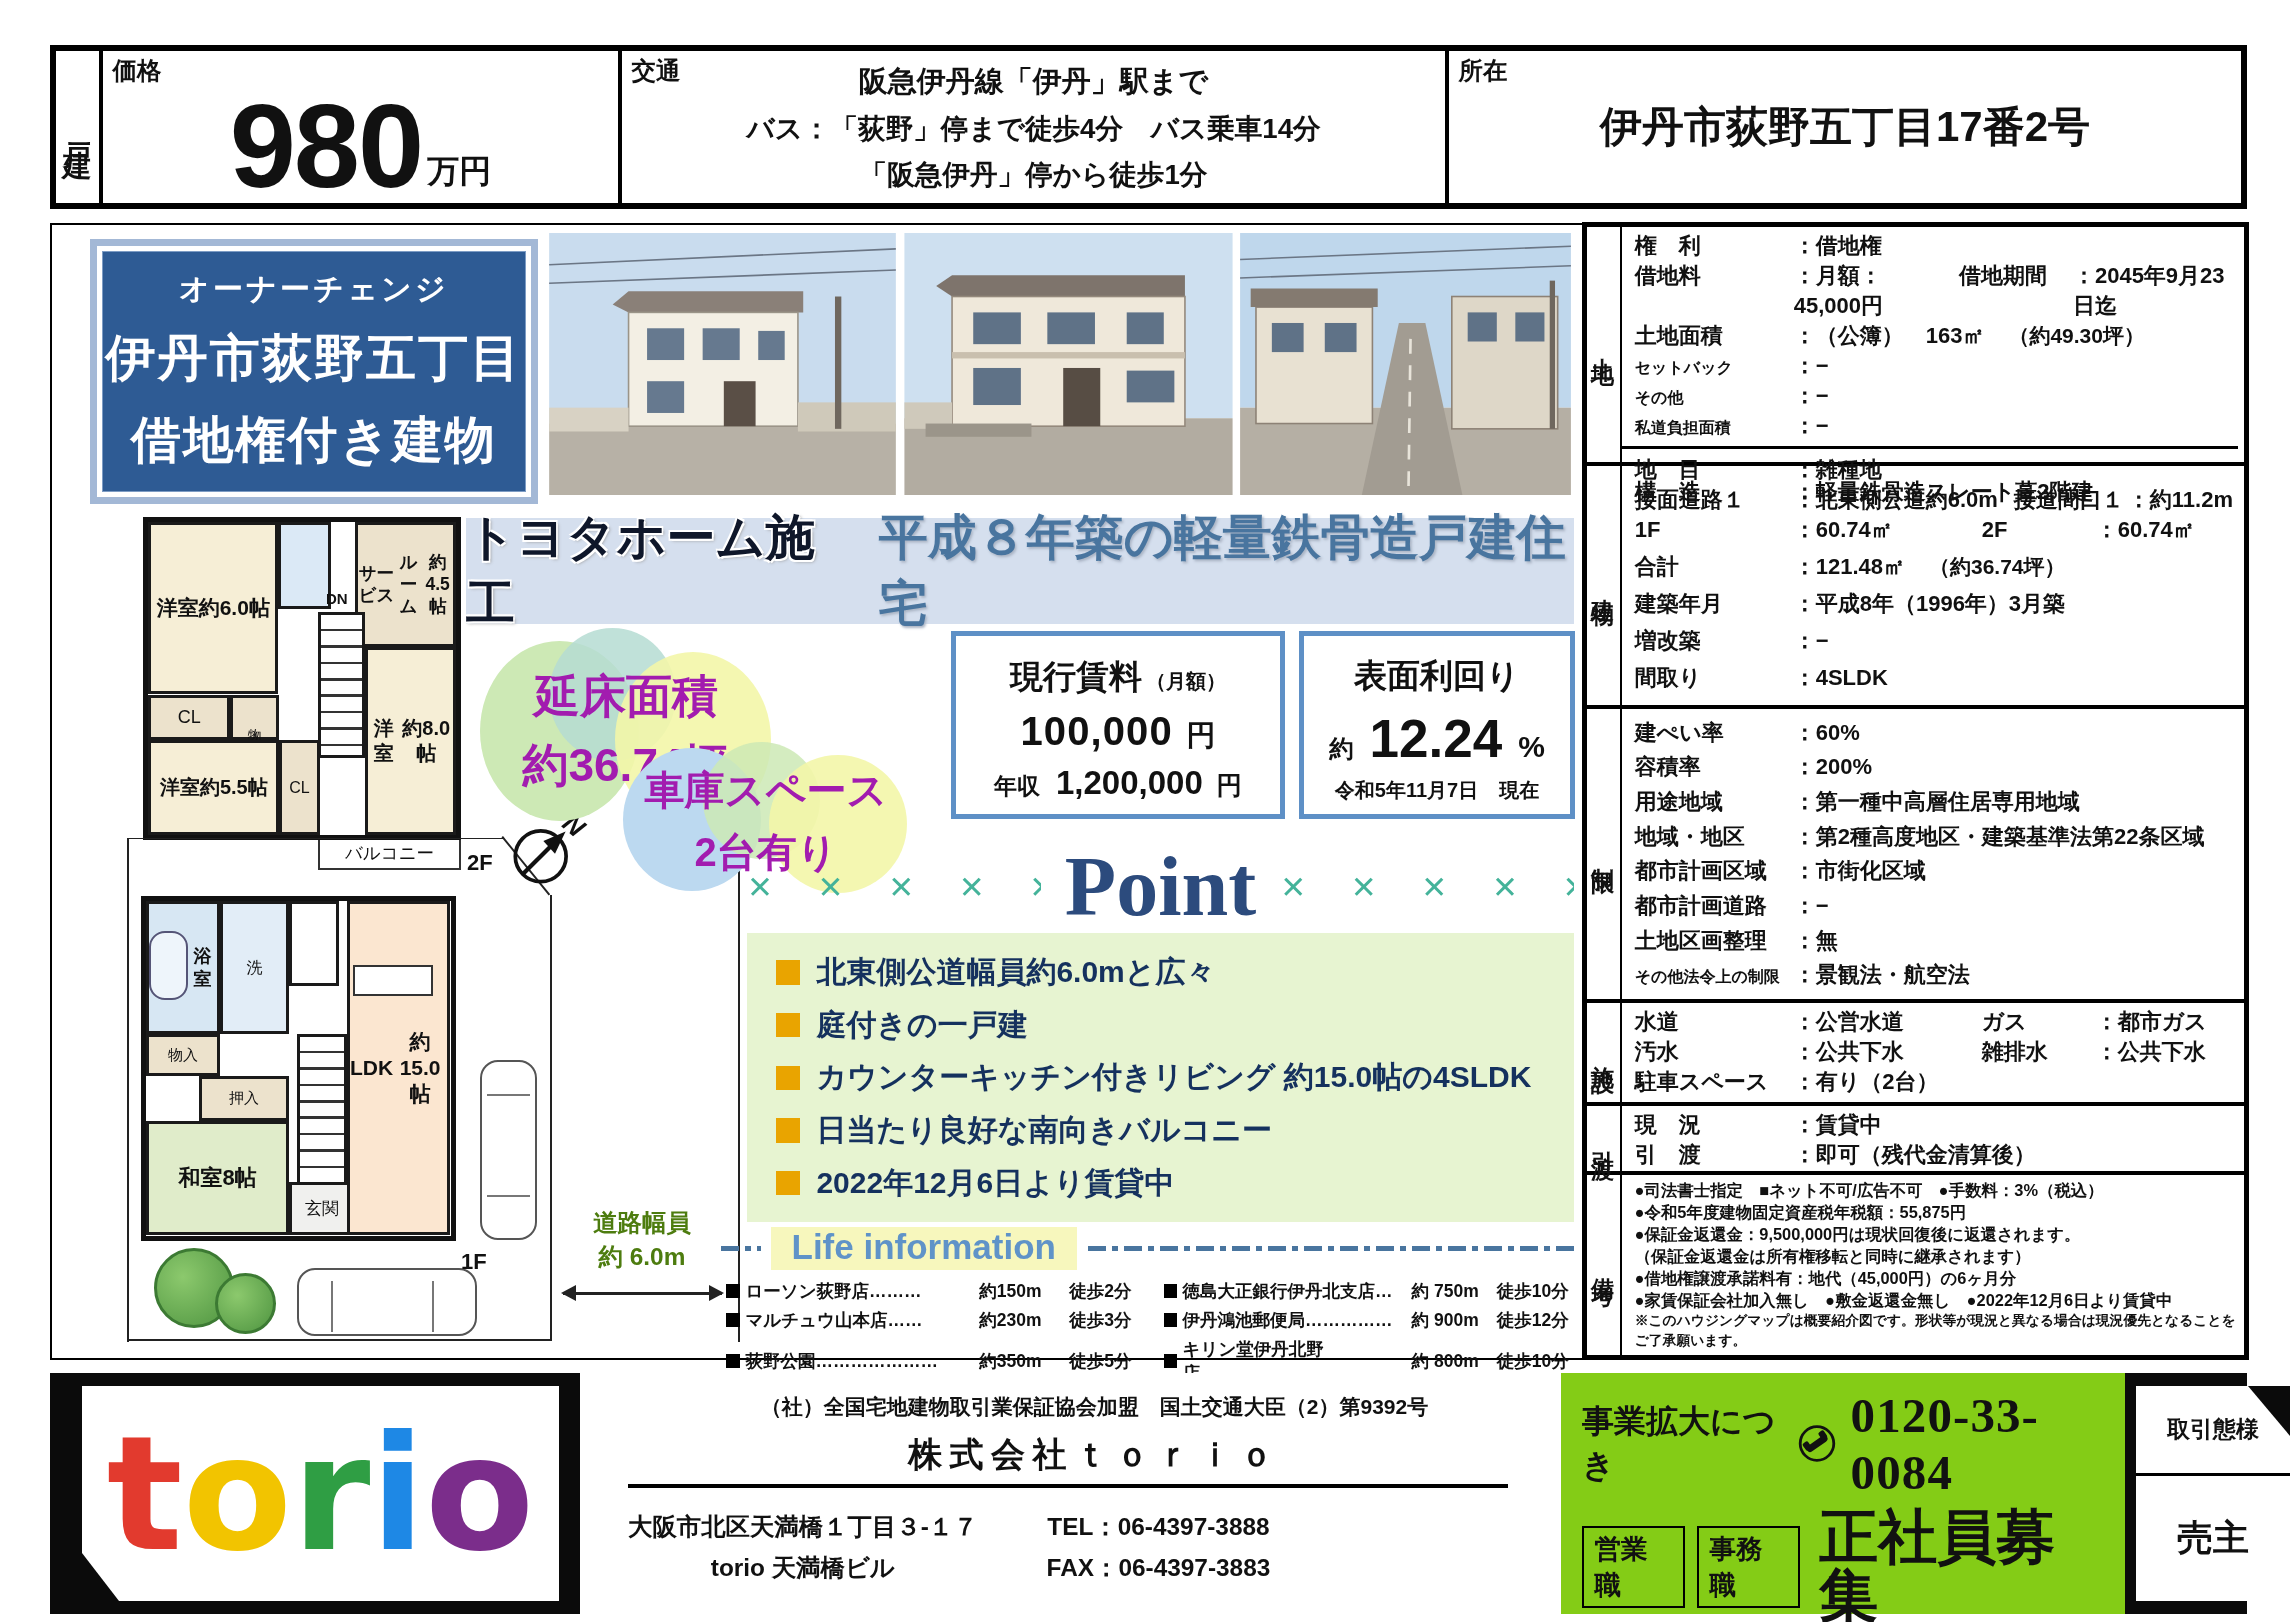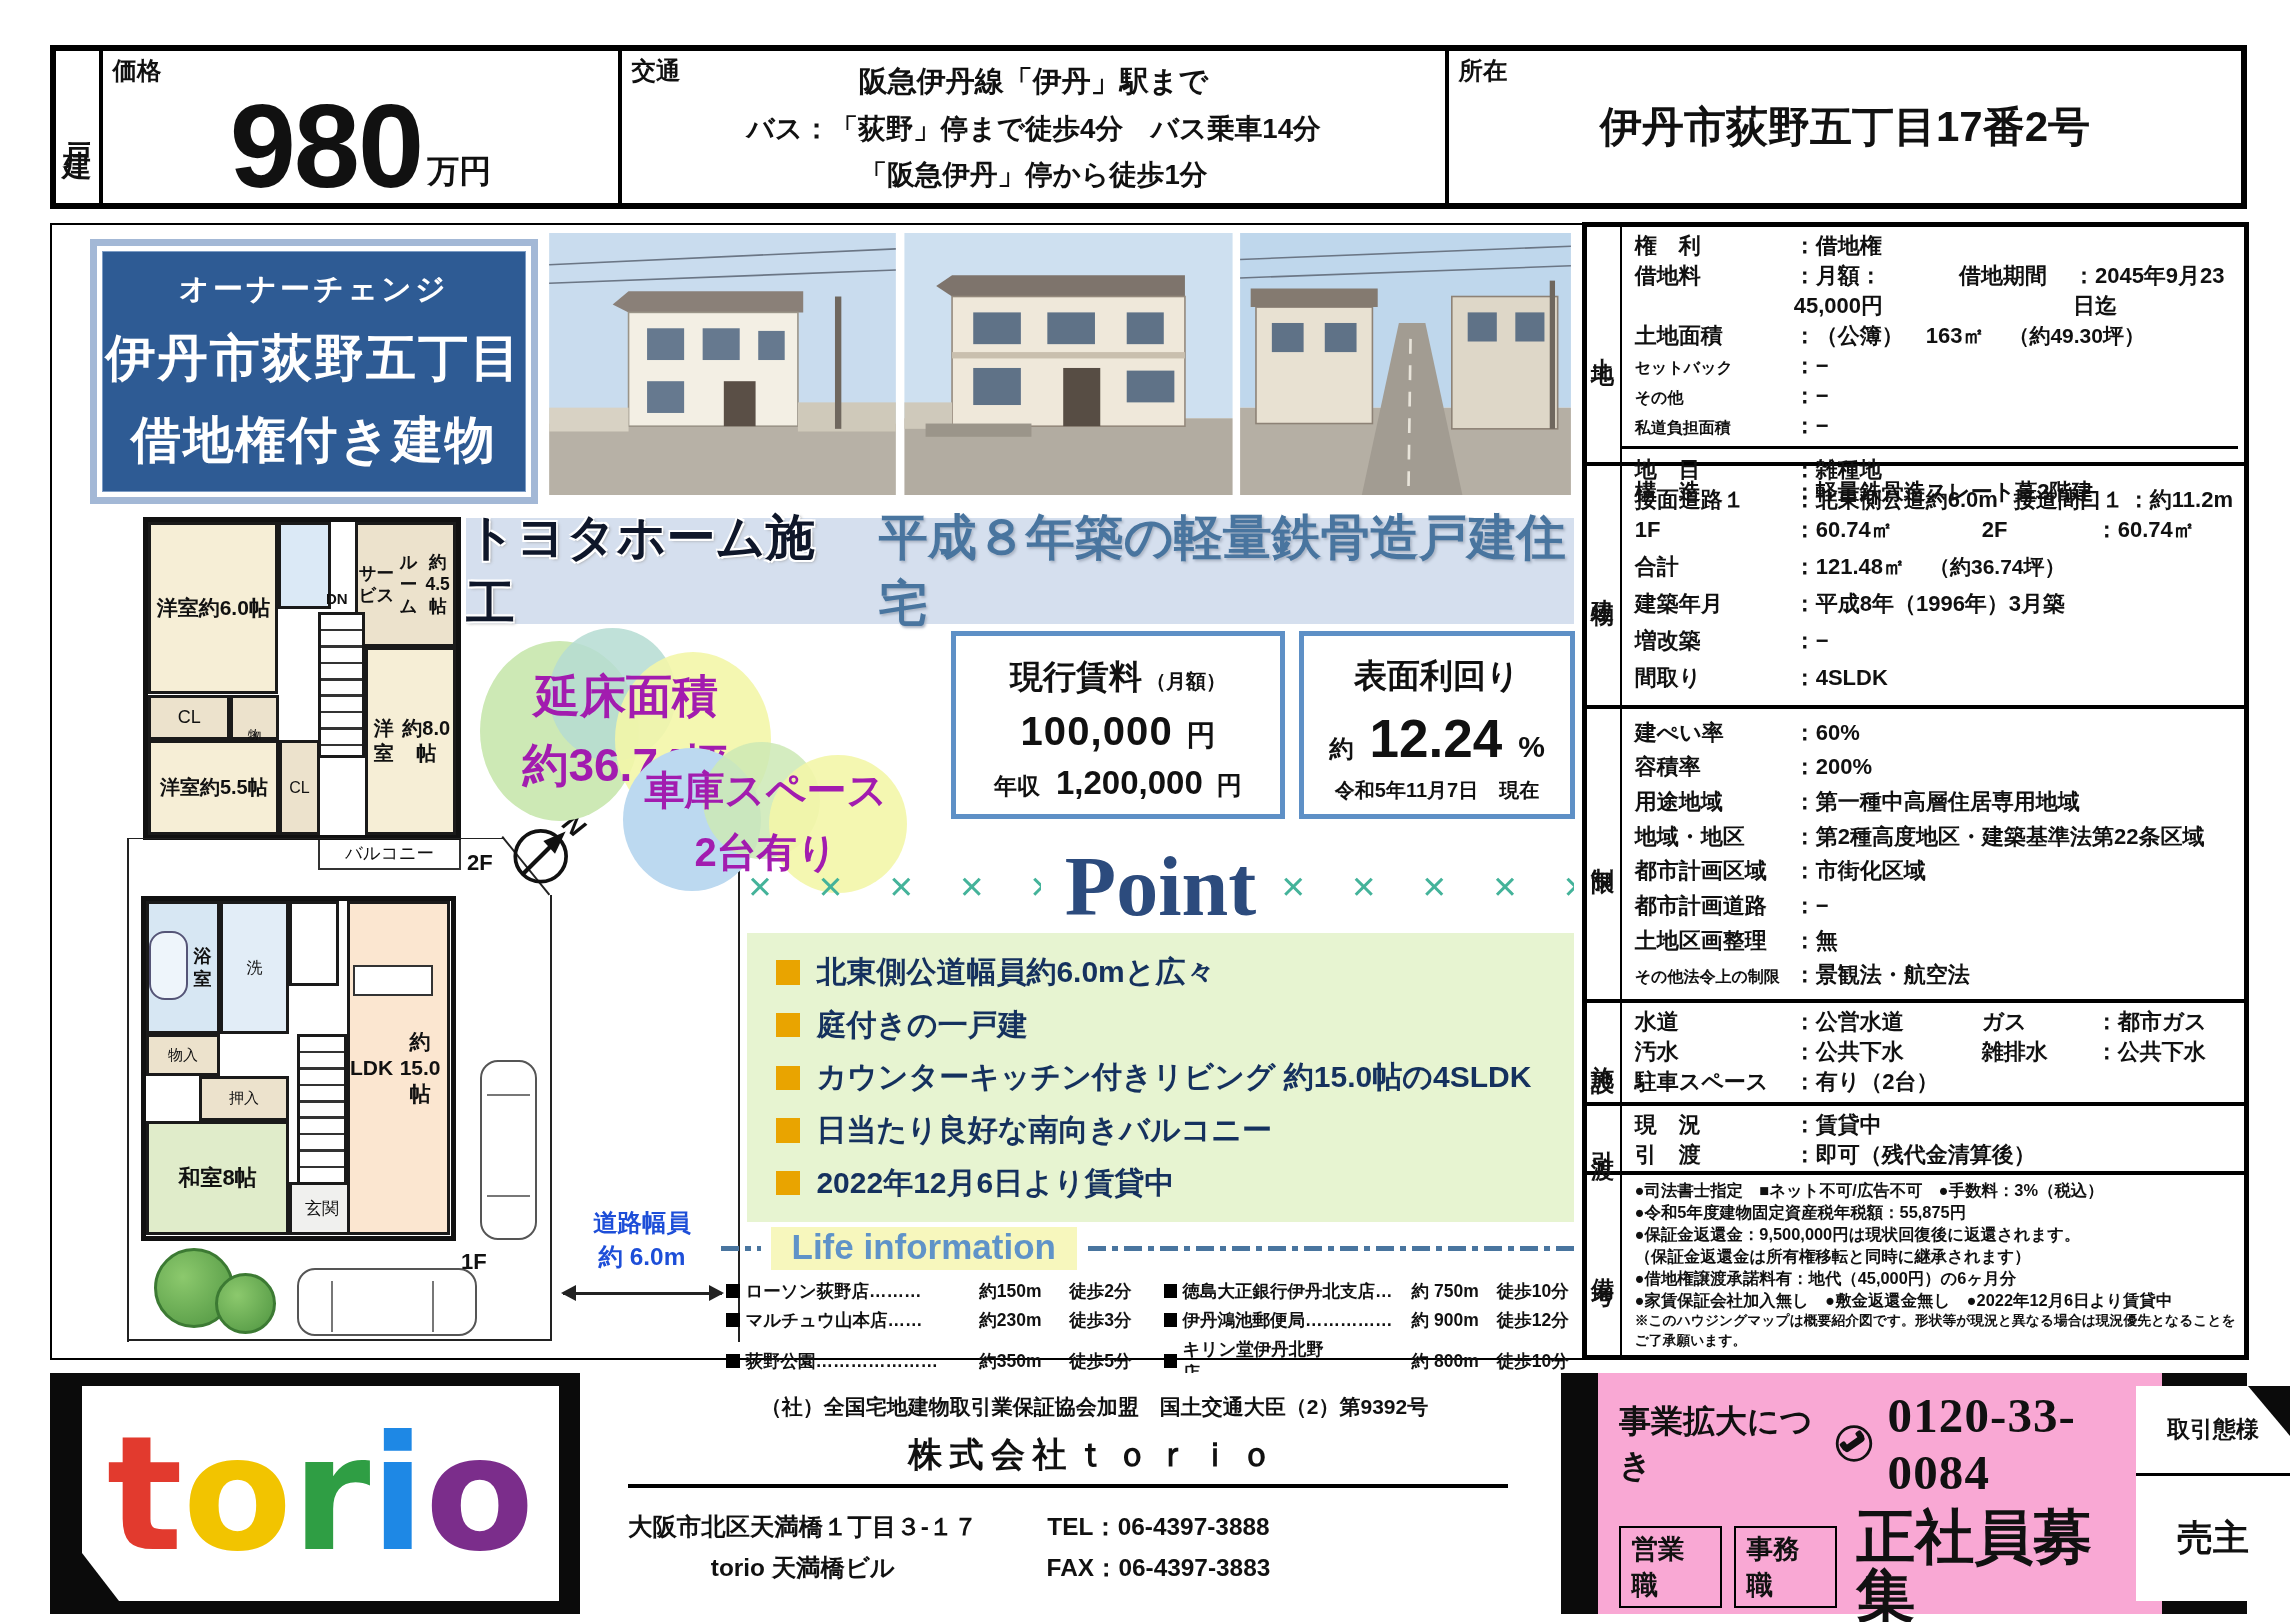--- a/index.html
+++ b/index.html
@@ -75,21 +75,21 @@
   .p1-washitsu { left:0px; top:220px; width:143px; height:114px; background:#e0ecca; font-size:22px; font-weight:600; }
   .p1-stairs { left:151px; top:133px; width:50px; height:154px; }
   .p1-up { position:absolute; left:159px; top:290px; font-size:13.8px; font-weight:600; }
   .p1-genkan { left:143px; top:281px; width:66px; height:53px; background:#f0f0ee; font-size:17px; }
   .p1-geta { left:209px; top:281px; width:25.4px; height:53px; background:#ddd; font-size:10.6px; }
   .p1-ldk { left:201px; top:0px; width:103px; height:334px; background:#fbe6d0; font-size:21px; font-weight:600; }
   .kcounter { position:absolute; left:207px; top:64px; width:80px; height:31px; border:2.7px solid #333; background:#fff; }
   .car { position:absolute; border:2.7px solid #555; border-radius:18px; background:#fff; }
   .car i { position:absolute; left:10%; width:80%; height:2.1px; background:#777; }
   .tree { position:absolute; border-radius:50%; background:radial-gradient(circle at 35% 35%, #8cc96d, #4e9440); border:3.2px solid #3c7a33; }
-  .road-label { position:absolute; left:462px; top:395px; width:180px; text-align:center; font-size:24.4px; font-weight:700; color:#1d4ed8; line-height:1.4; }
+  .road-label { position:absolute; left:462px; top:395px; width:180px; text-align:center; font-size:24.4px; font-weight:700; color:#4d7c0f; line-height:1.4; }
   .road-arrow { position:absolute; left:473px; top:481px; width:159px; height:2.7px; background:#222; }
   .road-arrow::before { content:""; position:absolute; left:-2.1px; top:-7.4px; border:8.5px solid transparent; border-left:0; border-right:15px solid #222; }
   .road-arrow::after { content:""; position:absolute; right:-2.1px; top:-7.4px; border:8.5px solid transparent; border-right:0; border-left:15px solid #222; }
   .p1-fl { position:absolute; left:371px; top:438px; font-size:22px; font-weight:600; }
   .compass { position:absolute; left:501px; top:806px; }
 
   
   .badge { position:absolute; }
   .badge .c { position:absolute; border-radius:50%; }
   .badge-text { position:absolute; left:0; top:0; width:100%; height:100%; display:flex; flex-direction:column; align-items:center; justify-content:center; gap:7.4px; color:#a21caf; font-weight:800; }
@@ -177,21 +177,21 @@
   .logo-card { position:absolute; left:32px; top:13.3px; width:477px; height:215px; background:#fff; display:flex; align-items:center; justify-content:center; }
   .logo-card::before { content:""; position:absolute; left:0; bottom:0; border-left:37px solid #0b0b0b; border-top:48px solid transparent; }
   .logo { font-size:159px; font-weight:700; line-height:1; letter-spacing:0px; font-family:"DejaVu Sans",sans-serif; }
   .lt0 { color:#e23a2e; } .lt1 { color:#f2c400; } .lt2 { color:#2f9e44; } .lt3 { color:#1e88e5; } .lt4 { color:#7b2d8b; }
   .company { position:absolute; left:530px; top:0; width:981px; height:241px; background:#fff; padding:20px 0 0 48px;text-align:center; }
   .assoc { font-size:21px; font-weight:600; }
   .cname { font-size:34px; font-weight:600; letter-spacing:7.4px; margin-top:10.6px; }
   .cline { width:880px; border-bottom:4.2px solid #000; margin-top:6.4px; }
   .cinfo { display:flex; gap:69px; margin-top:18px; }
   .cinfo div p { font-size:24.4px; font-weight:600; line-height:1.7; }
-  .recruit { position:absolute; left:1548px; top:0; width:564px; height:241px; background:#f9a8d4; padding:13.8px 16px 0 21px; }
+  .recruit { position:absolute; left:1511px; top:0; width:564px; height:241px; background:#84cc16; padding:13.8px 16px 0 21px; }
   .r1 { display:flex; align-items:center; gap:13.8px; }
   .r-lead { font-size:32px; font-weight:800; }
   .r-phone { font-size:49px; font-weight:600; font-family:"Liberation Serif","DejaVu Serif",serif; letter-spacing:1.1px; }
   .r2 { display:flex; align-items:center; gap:11.7px; margin-top:7.4px; }
   .jobbox { border:2.7px solid #000; font-size:26.5px; font-weight:700; padding:3.2px 10.6px; }
   .r-head { font-size:59px; font-weight:700; font-family:"Liberation Serif","DejaVu Serif",serif; margin-left:7.4px; line-height:1; }
   .deal { position:absolute; left:2086px; top:13.3px; width:154px; height:215px; background:#fff; display:flex; flex-direction:column; }
   .deal::before { content:""; position:absolute; right:0; top:0; border-right:42px solid #0b0b0b; border-bottom:50px solid transparent; }
   .deal-top { height:90px; display:flex; align-items:center; justify-content:center; font-size:23px; font-weight:600; border-bottom:3.2px solid #000; }
   .deal-bottom { flex:1; display:flex; align-items:center; justify-content:center; font-size:36px; font-weight:700; }

